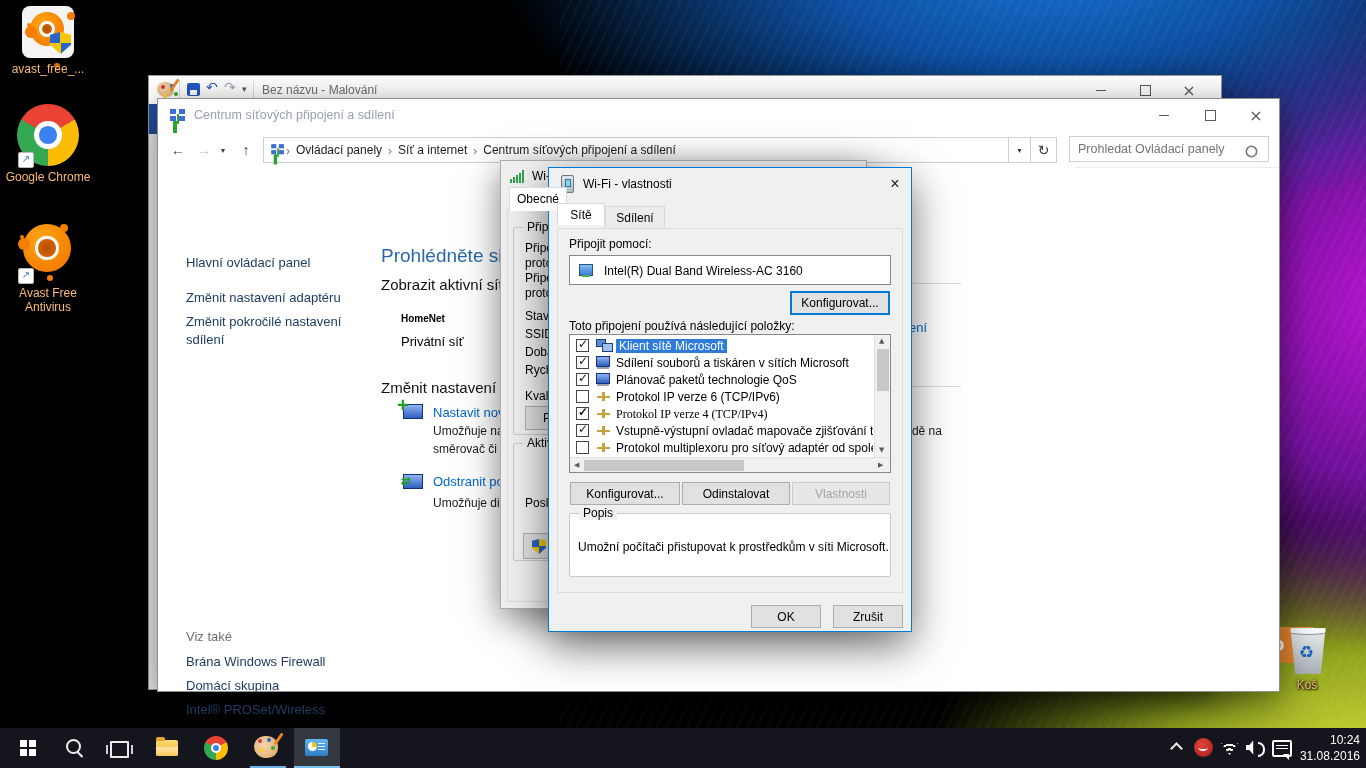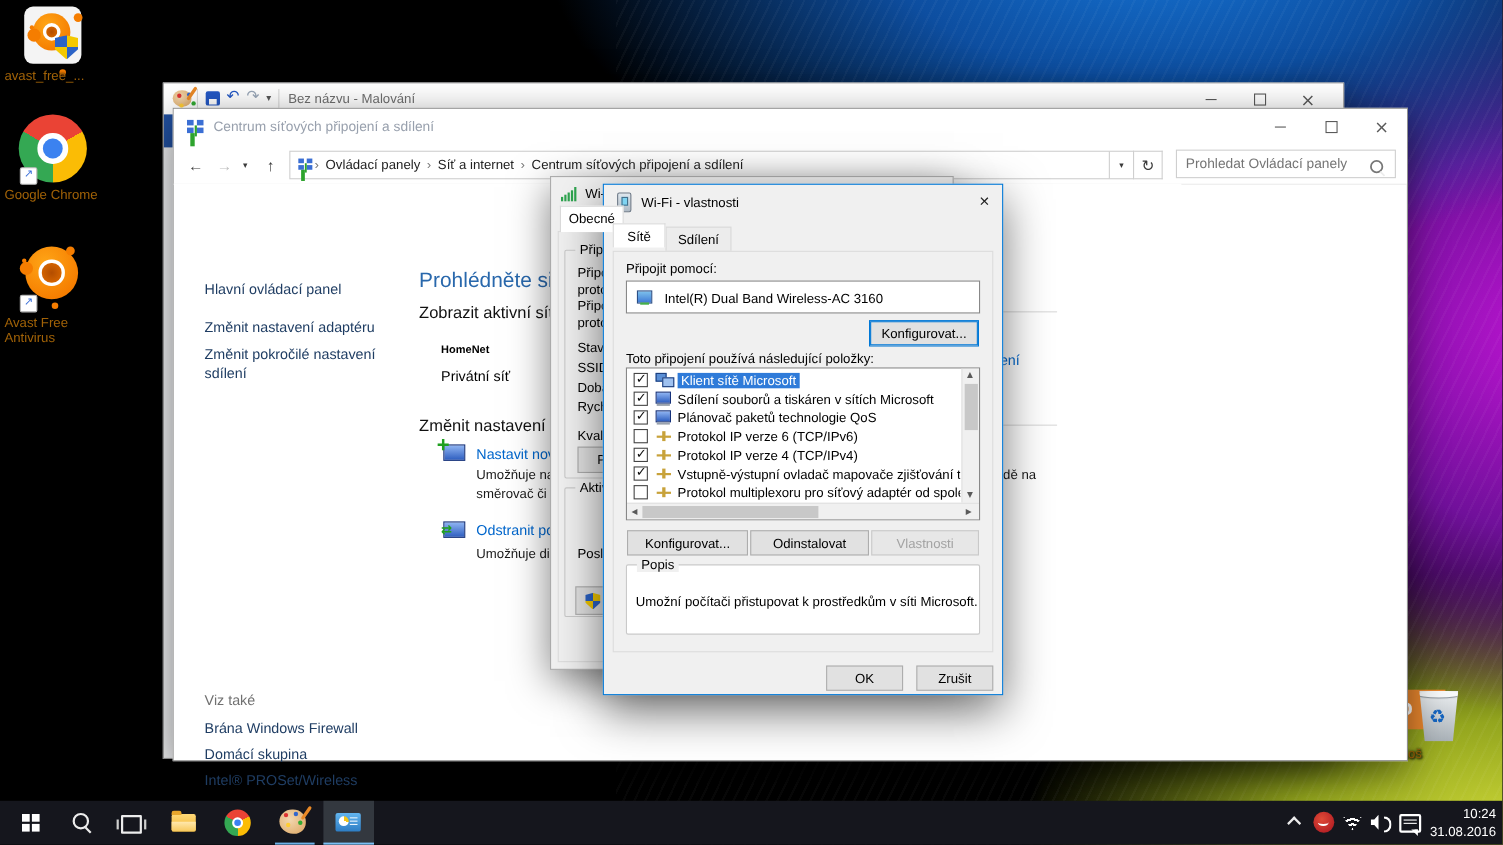--- a/index.html
+++ b/index.html
@@ -104,21 +104,21 @@
     background:repeating-radial-gradient(circle at 50% 100%, #fff 0 2px, rgba(0,0,0,0) 2px 4.6px);}
   .vol{clip-path:polygon(0 33%,28% 33%,60% 4%,60% 96%,28% 67%,0 67%);background:#fff;}
   .volarc{width:5px;height:11px;border:2px solid #fff;border-left:none;border-radius:0 10px 10px 0;}
   .acenter{border:2px solid #fff;border-radius:2px;}
   .acenter::before{content:"";position:absolute;left:2px;top:3px;right:2px;height:1px;background:#fff;box-shadow:0 3px 0 #fff;}
   .acenter::after{content:"";position:absolute;right:1px;bottom:-5px;border:3px solid transparent;border-top-color:#fff;border-right-color:#fff;}
   
   .bin{clip-path:polygon(6% 0,94% 0,82% 100%,18% 100%);background:linear-gradient(#eceff1,#aab2b8);border-radius:3px;}
   .bin::before{content:"";position:absolute;left:0;top:0;width:100%;height:6px;background:#f7f9fa;border-radius:50%;box-shadow:0 1px 1px #8a9299;}
   .binsym{color:#1565c0;font-size:17px;font-family:"DejaVu Sans",sans-serif;}
-  .desklabel{color:#a16207;font-size:12px;text-align:left;text-shadow:1px 1px 2px #000,0 0 3px #000;}
+  .desklabel{color:#fdba74;font-size:12px;text-align:center;text-shadow:1px 1px 2px #000,0 0 3px #000;}
   
   .sb{background:#f0f0f0;}
   .sb .arrow{position:absolute;color:#5a5a5a;font-size:7px;line-height:7px;font-family:"DejaVu Sans",sans-serif;}
   .thumb{position:absolute;background:#c8c8c8;}
   .lbl12{font-size:12px;white-space:nowrap;}
   .lbl13{font-size:13px;white-space:nowrap;}
   .navlink{color:#1f3d63;}
   .bluelink{color:#0066cc;}
   .crumbsep::before{content:"›";color:#777;padding:0 6px;font-size:12px;}
   .addrbtn{display:flex;align-items:center;justify-content:center;color:#3b3b3b;font-size:14px;}
@@ -318,21 +318,21 @@
       <div class="abs" style="left:0;top:37px;width:303px;height:17px;">
         <span class="abs cb checked" style="left:6px;top:1px;"></span>
         <span class="abs pcicon" style="left:26px;top:1px;"></span>
         <span class="abs lbl12" style="left:46px;top:1px;">Plánovač paketů technologie QoS</span>
       </div>
       <div class="abs" style="left:0;top:54px;width:303px;height:17px;">
         <span class="abs cb" style="left:6px;top:1px;"></span>
         <span class="abs proto" style="left:27px;top:3px;"></span>
         <span class="abs lbl12" style="left:46px;top:1px;">Protokol IP verze 6 (TCP/IPv6)</span>
       </div>
-      <div class="abs" style="left:0;top:71px;width:303px;height:17px;">
+      <div class="abs" style="left:0;top:71px;width:303px;height:17px;font-family:Liberation Serif, serif;">
         <span class="abs cb checked" style="left:6px;top:1px;"></span>
         <span class="abs proto" style="left:27px;top:3px;"></span>
         <span class="abs lbl12" style="left:46px;top:1px;">Protokol IP verze 4 (TCP/IPv4)</span>
       </div>
       <div class="abs" style="left:0;top:88px;width:303px;height:17px;overflow:hidden;">
         <span class="abs cb checked" style="left:6px;top:1px;"></span>
         <span class="abs proto" style="left:27px;top:3px;"></span>
         <span class="abs lbl12" style="left:46px;top:1px;">Vstupně-výstupní ovladač mapovače zjišťování topologie linkové vrstvy</span>
       </div>
       <div class="abs" style="left:0;top:105px;width:303px;height:17px;overflow:hidden;">

